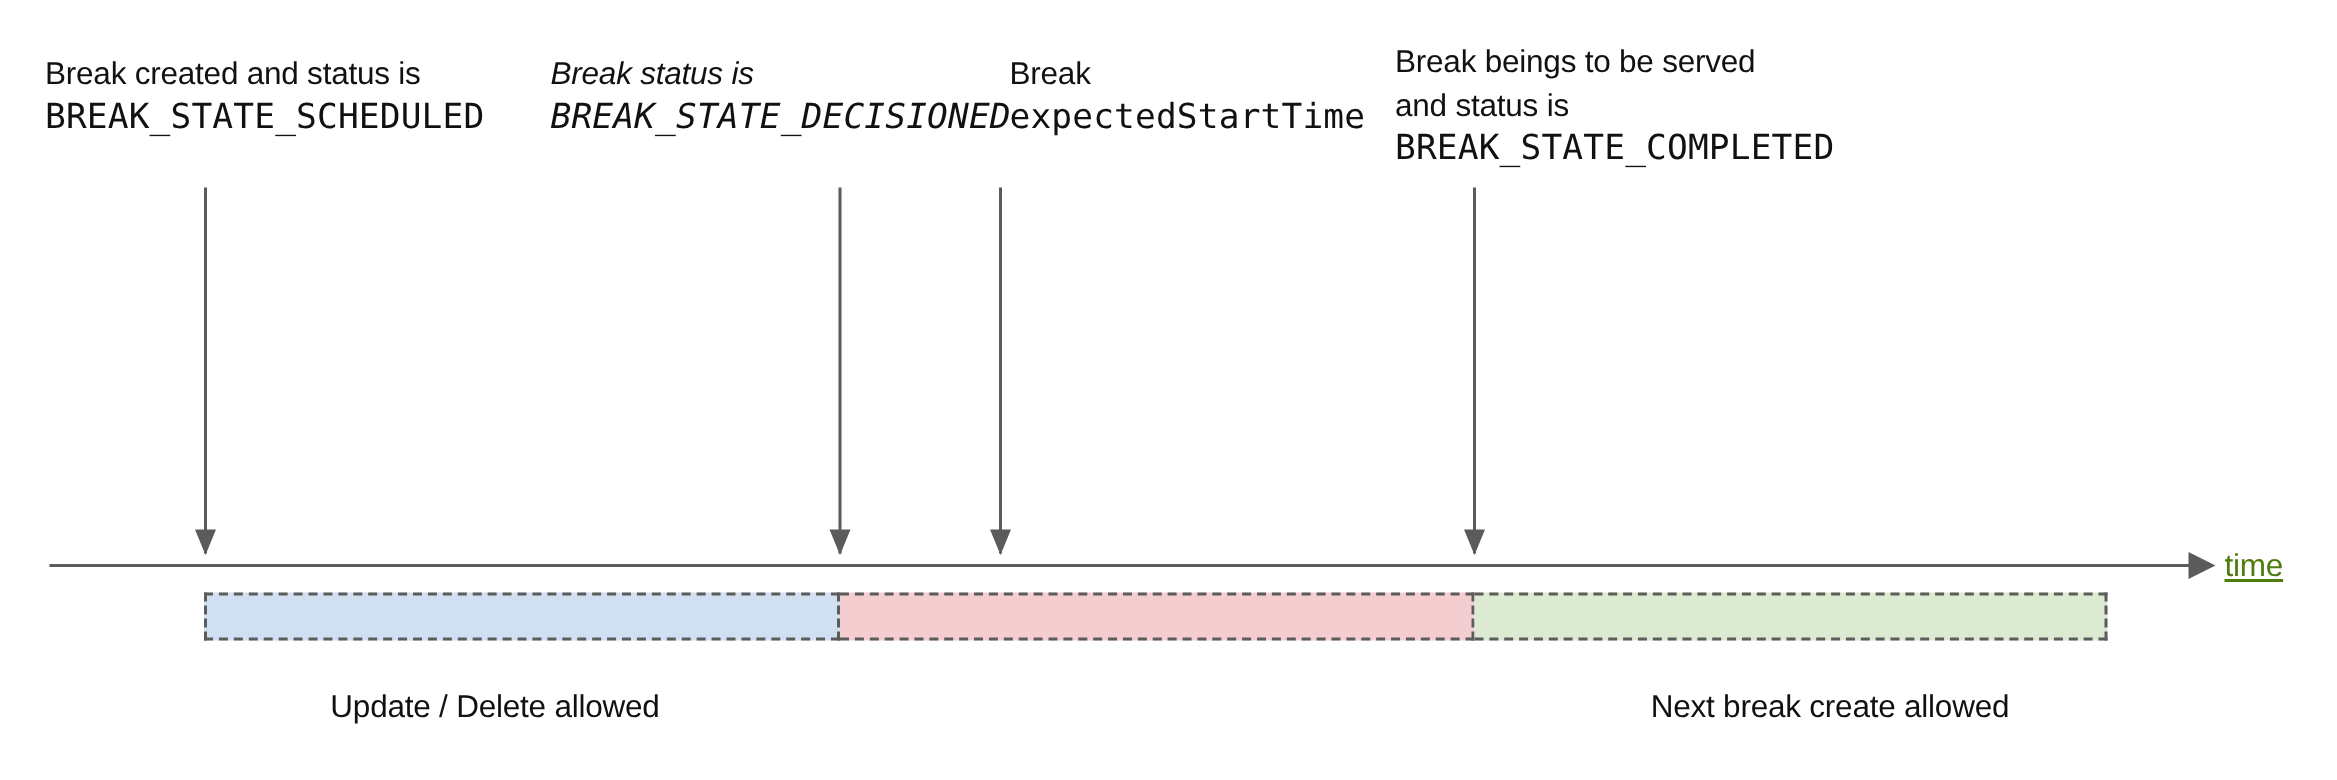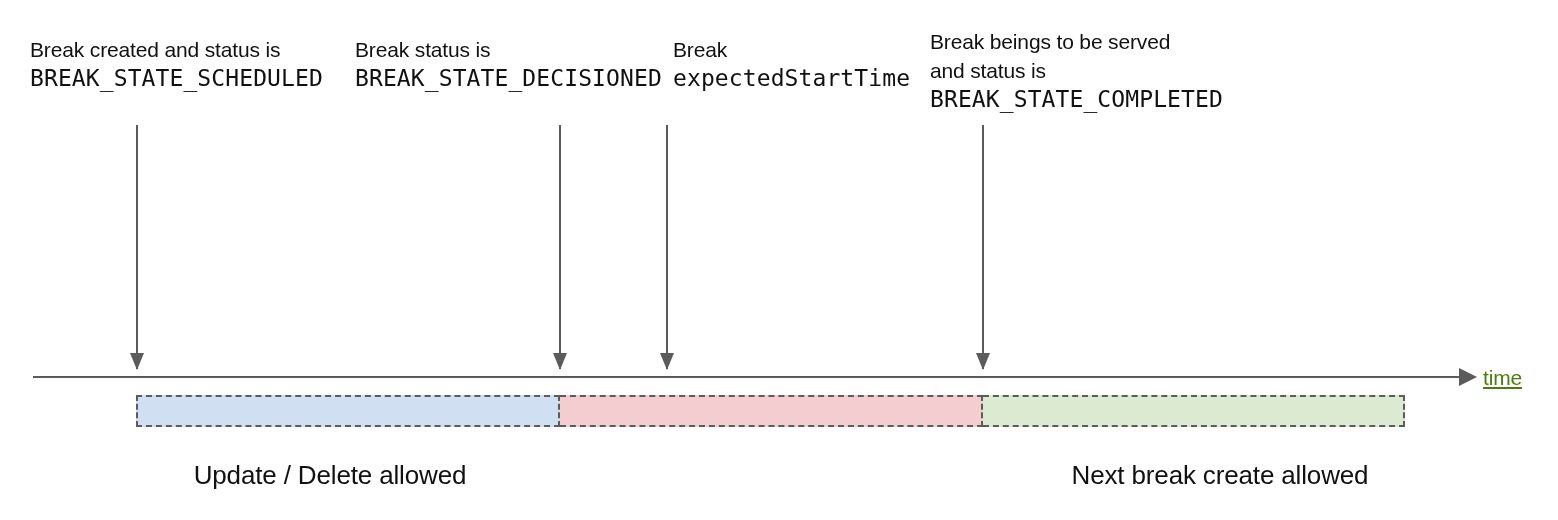--- a/index.html
+++ b/index.html
@@ -37,21 +37,21 @@
     letter-spacing: -0.15px;
   }
   .annotation .code {
     font-family: "DejaVu Sans Mono", "Liberation Mono", monospace;
     font-size: 23px;
     color: #111111;
     letter-spacing: 0.1px;
   }
 
   #ann-0 { left: 30px;  top: 35px; }
-  #ann-1 { left: 355px; top: 35px; }
+  #ann-1 { left: 367px; top: 35px; font-style: italic; }
   #ann-2 { left: 673px; top: 35px; }
   #ann-3 { left: 930px; top: 27px; }
 
   
   .pointer {
     position: absolute;
     width: 24px;
   }
   .pointer .shaft {
     position: absolute;
@@ -110,21 +110,21 @@
     box-sizing: border-box;
     border: 2px dashed #5c5c5c;
   }
   .phase-bar.mid  { border-left: none; }
   .phase-bar.last { border-left: none; }
 
   
   .phase-caption {
     position: absolute;
     top: 460px;
-    font-size: 26px;
+    font-size: 21px;
     letter-spacing: -0.15px;
     color: #111111;
     text-align: center;
     white-space: nowrap;
     transform: translateX(-50%);
   }
 </style>
 </head>
 <body>
 

